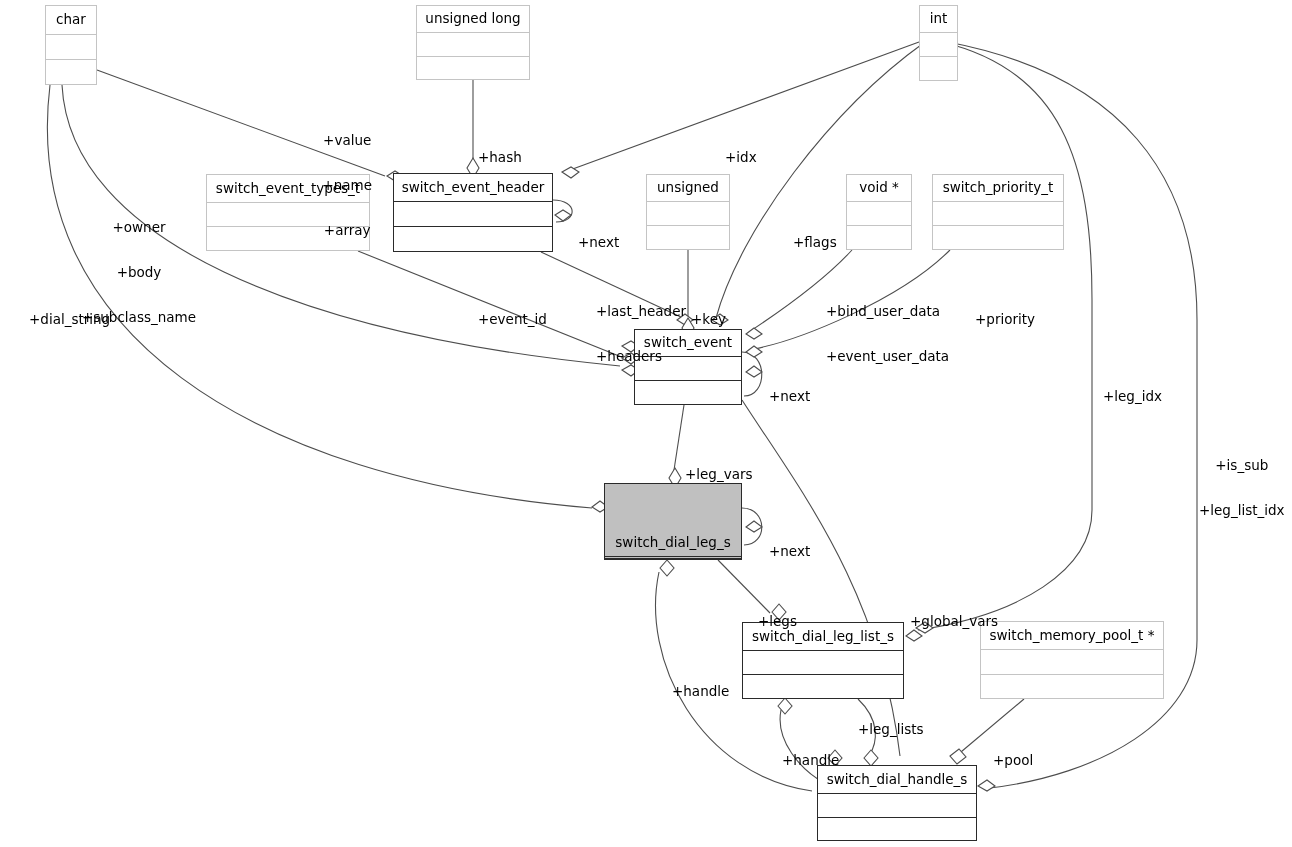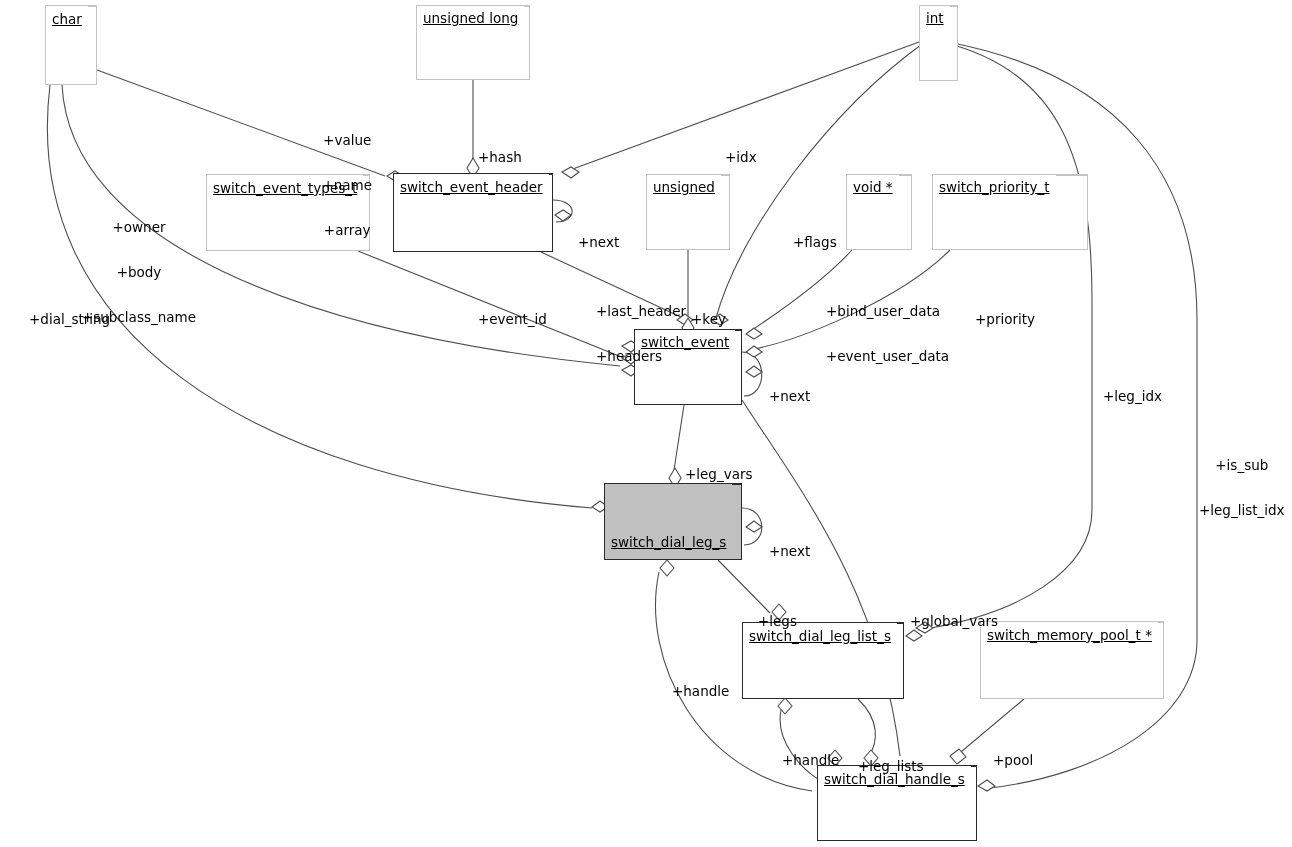--- a/index.html
+++ b/index.html
@@ -22,22 +22,21 @@
     left: 0;
     top: 0;
     width: 1292px;
     height: 847px;
   }
   .uml-class {
     position: absolute;
     box-sizing: border-box;
     background: #ffffff;
     display: flex;
-    flex-direction: row;
-    text-decoration: underline;
+    flex-direction: column;
   }
   .uml-class.plain {
     border: 1px solid #c4c4c4;
   }
   .uml-class.plain .row-sep {
     border-top: 1px solid #c4c4c4;
   }
   .uml-class.strong {
     border: 1px solid #2a2a2a;
   }
@@ -197,21 +196,21 @@
     <div class="uml-row row-sep"></div>
     <div class="uml-row row-sep"></div>
   </div>
 
   <div class="uml-class plain" style="left:846px; top:174px; width:66px; height:76px;">
     <div class="uml-title" style="height:26px;">void *</div>
     <div class="uml-row row-sep"></div>
     <div class="uml-row row-sep"></div>
   </div>
 
-  <div class="uml-class plain" style="left:932px; top:174px; width:156px; height:76px;">
+  <div class="uml-class plain" style="left:932px; top:174px; width:132px; height:76px;">
     <div class="uml-title" style="height:26px;">switch_priority_t</div>
     <div class="uml-row row-sep"></div>
     <div class="uml-row row-sep"></div>
   </div>
 
   <div class="uml-class strong" style="left:634px; top:329px; width:108px; height:76px;">
     <div class="uml-title" style="height:26px;">switch_event</div>
     <div class="uml-row row-sep"></div>
     <div class="uml-row row-sep"></div>
   </div>
@@ -324,21 +323,21 @@
   </div>
 
   <div class="edge-label" style="left:672px; top:654px;">
     <div>+handle</div>
   </div>
 
   <div class="edge-label" style="left:782px; top:723px;">
     <div>+handle</div>
   </div>
 
-  <div class="edge-label" style="left:858px; top:729px;">
+  <div class="edge-label" style="left:858px; top:692px;">
     <div>+leg_lists</div>
   </div>
 
   <div class="edge-label" style="left:993px; top:723px;">
     <div>+pool</div>
   </div>
 
 </div>
 
 </body></html>

